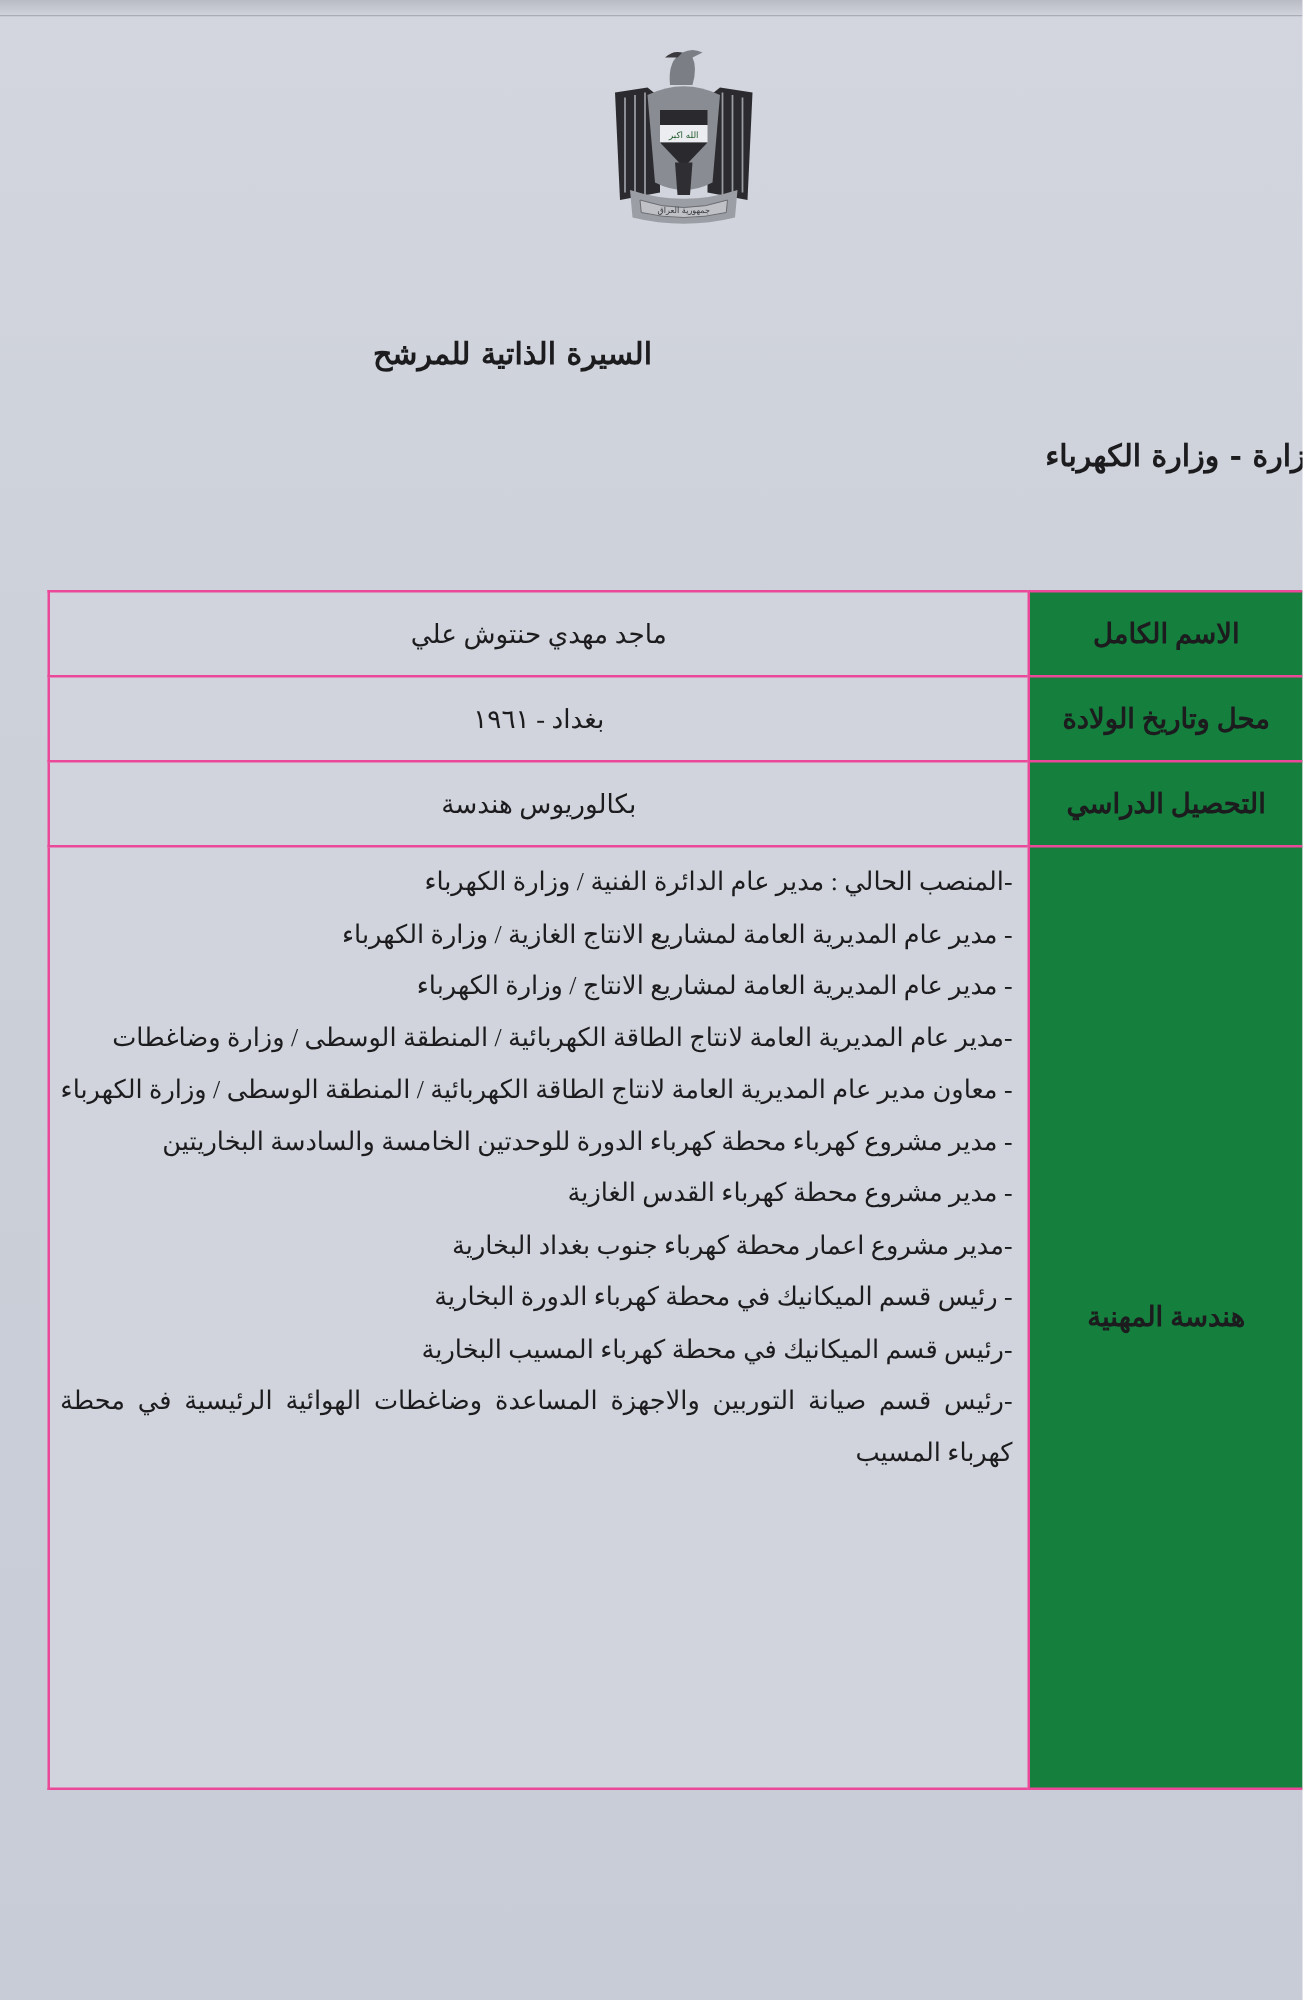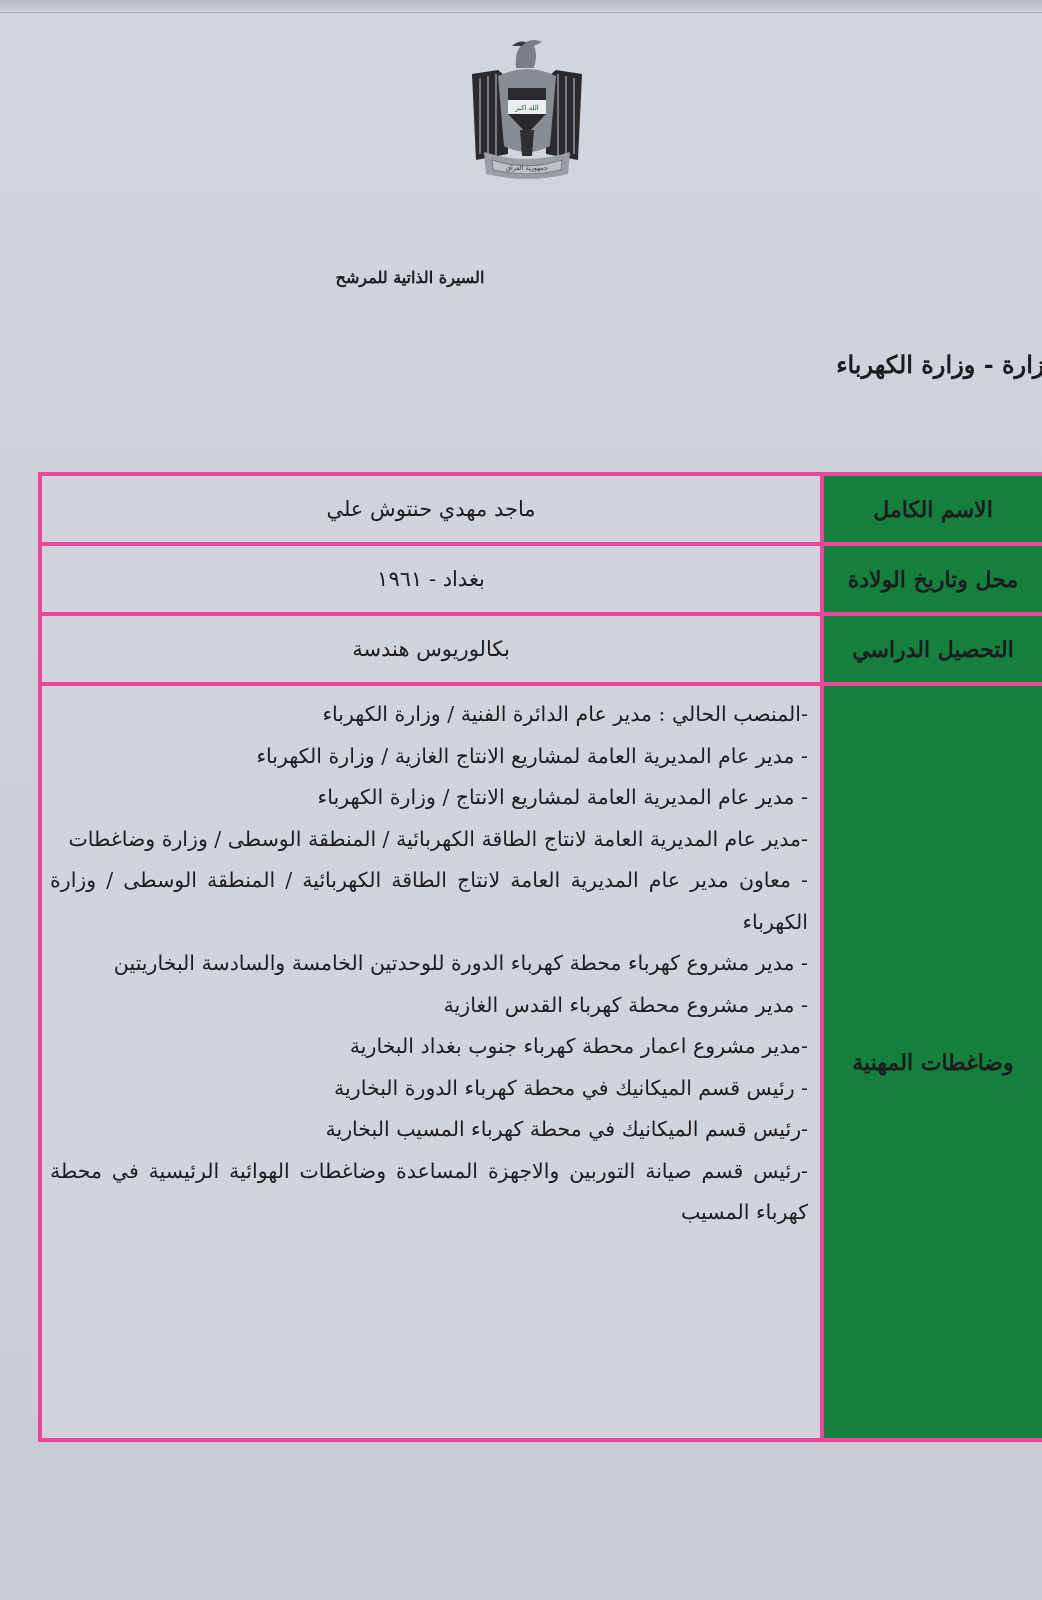--- a/index.html
+++ b/index.html
@@ -19,32 +19,32 @@
   .top-edge {
     position: absolute;
     left: 0; top: 0;
     width: 100%; height: 12px;
     background: linear-gradient(180deg, #b9bcc4 0%, #cfd2da 100%);
     border-bottom: 1px solid #a9acb4;
   }
   
   .emblem {
     position: absolute;
-    left: 468px;
+    left: 488px;
     top: 34px;
     width: 118px;
     height: 150px;
   }
   .title {
     position: absolute;
     top: 268px;
     left: 0;
     width: 840px;
     text-align: center;
-    font-size: 16px;
+    font-size: 24px;
     font-weight: bold;
     letter-spacing: 0;
   }
   .title span { position: relative; left: -10px; }
   .ministry {
     position: absolute;
     top: 350px;
     right: -14px;
     font-size: 24px;
     font-weight: bold;
@@ -53,22 +53,23 @@
   
   .cv-table {
     position: absolute;
     left: 38px;
     top: 472px;
     width: 1004px;
     border-collapse: collapse;
     table-layout: fixed;
   }
   .cv-table td {
-    border: 4px solid #ec4899;
+    border: 2px solid #ec4899;
     vertical-align: middle;
+    font-family: Liberation Serif, serif;
   }
   .cv-table td.label {
     width: 216px;
     background: #15803d;
     text-align: center;
     font-size: 22px;
     font-weight: bold;
     border-right: none;
   }
   .cv-table td.value {
@@ -153,21 +154,21 @@
   </tr>
   <tr class="row-short">
     <td class="label">محل وتاريخ الولادة</td>
     <td class="value">بغداد - ١٩٦١</td>
   </tr>
   <tr class="row-short">
     <td class="label">التحصيل الدراسي</td>
     <td class="value">بكالوريوس هندسة</td>
   </tr>
   <tr>
-    <td class="label career-label-cell">وضاغطات المهنية</td>
+    <td class="label career-label-cell">هندسة المهنية</td>
     <td class="value career-cell">
       <ul class="career-list">
         <li>-المنصب الحالي : مدير عام الدائرة الفنية / وزارة الكهرباء</li>
         <li>- مدير عام المديرية العامة لمشاريع الانتاج الغازية / وزارة الكهرباء</li>
         <li>- مدير عام المديرية العامة لمشاريع الانتاج / وزارة الكهرباء</li>
         <li>-مدير عام المديرية العامة لانتاج الطاقة الكهربائية / المنطقة الوسطى / وزارة وضاغطات</li>
         <li>- معاون مدير عام المديرية العامة لانتاج الطاقة الكهربائية / المنطقة الوسطى / وزارة الكهرباء</li>
         <li>- مدير مشروع كهرباء محطة كهرباء الدورة للوحدتين الخامسة والسادسة البخاريتين</li>
         <li>- مدير مشروع محطة كهرباء القدس الغازية</li>
         <li>-مدير مشروع اعمار محطة كهرباء جنوب بغداد البخارية</li>

